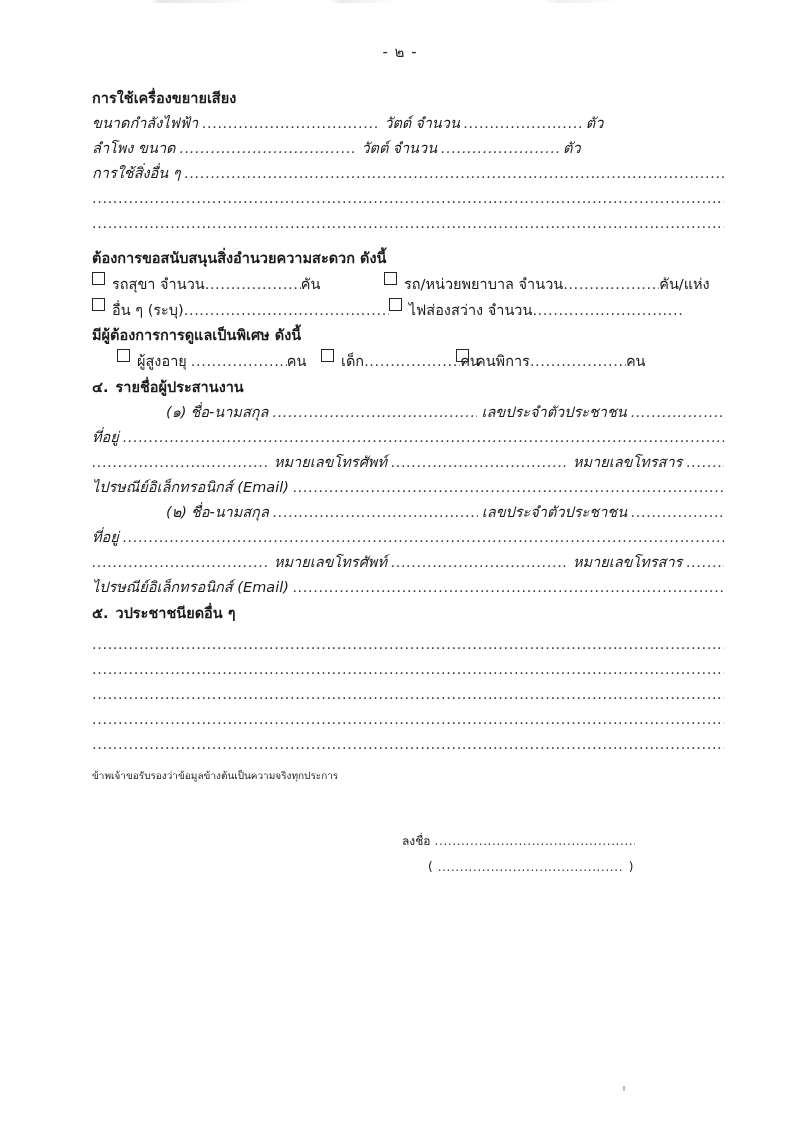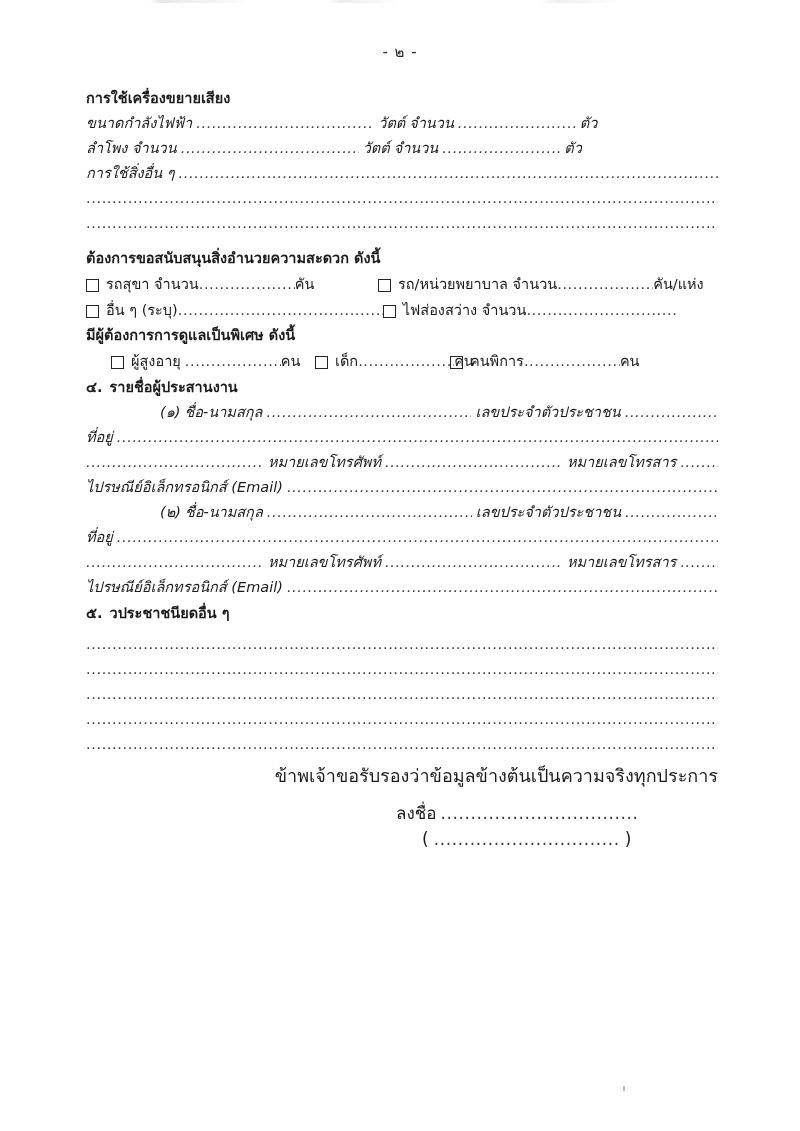--- a/index.html
+++ b/index.html
@@ -42,21 +42,21 @@
     position: absolute;
     left: 0; right: 0; top: 40px;
     text-align: center;
     font-size: 15px;
     letter-spacing: 1px;
     color: #2a2a2a;
   }
 
   .body {
     position: absolute;
-    left: 86px;
+    left: 92px;
     top: 86px;
     width: 632px;
   }
 
   
   .row {
     display: flex;
     align-items: baseline;
     font-size: 14.5px;
     line-height: 25px;
@@ -108,21 +108,21 @@
   }
 
   
   .cbrow {
     display: flex;
     align-items: baseline;
     line-height: 26px;
     font-size: 14.5px;
     white-space: nowrap;
   }
-  .cbcell { display: flex; align-items: center; white-space: nowrap; }
+  .cbcell { display: flex; align-items: flex-start; white-space: nowrap; }
   .box {
     flex: none;
     display: inline-block;
     width: 11px; height: 11px;
     border: 1.4px solid #262626;
     margin-right: 7px;
     position: relative;
     top: 1px;
   }
   .col-left  { width: 292px; flex: none; }
@@ -134,29 +134,29 @@
     font-weight: 700;
     white-space: nowrap;
   }
   .sec .num { margin-right: 7px; }
 
   .indent-name {
     padding-left: 74px;
   }
 
   .center {
-    text-align: right;
-    font-size: 18px;
+    text-align: left;
+    font-size: 10px;
     line-height: 25px;
   }
 
   .sign-wrap {
-    margin-top: 12px;
+    margin-top: 40px;
     padding-left: 310px;
-    font-size: 17px;
+    font-size: 12px;
     line-height: 26px;
   }
   .sign-row { display: flex; align-items: baseline; white-space: nowrap; }
   .sign-dots {
     flex: none; width: 200px;
     overflow: hidden; white-space: nowrap;
     color: #3a3a3a; letter-spacing: .6px;
   }
   .sign-dots::before {
     content: "........................................................................................................";
@@ -197,21 +197,21 @@
       <span class="lbl">วัตต์</span>
       <span class="gap4"></span>
       <span class="lbl">จำนวน</span>
       <span class="gap4"></span>
       <span class="dots w-md"></span>
       <span class="gap4"></span>
       <span class="lbl">ตัว</span>
     </div>
 
     <div class="row">
-      <span class="lbl">ลำโพง จำนวน</span>
+      <span class="lbl">ลำโพง ขนาด</span>
       <span class="gap4"></span>
       <span class="dots w-xl"></span>
       <span class="gap4"></span>
       <span class="lbl">วัตต์</span>
       <span class="gap4"></span>
       <span class="lbl">จำนวน</span>
       <span class="gap4"></span>
       <span class="dots w-md"></span>
       <span class="gap4"></span>
       <span class="lbl">ตัว</span>

